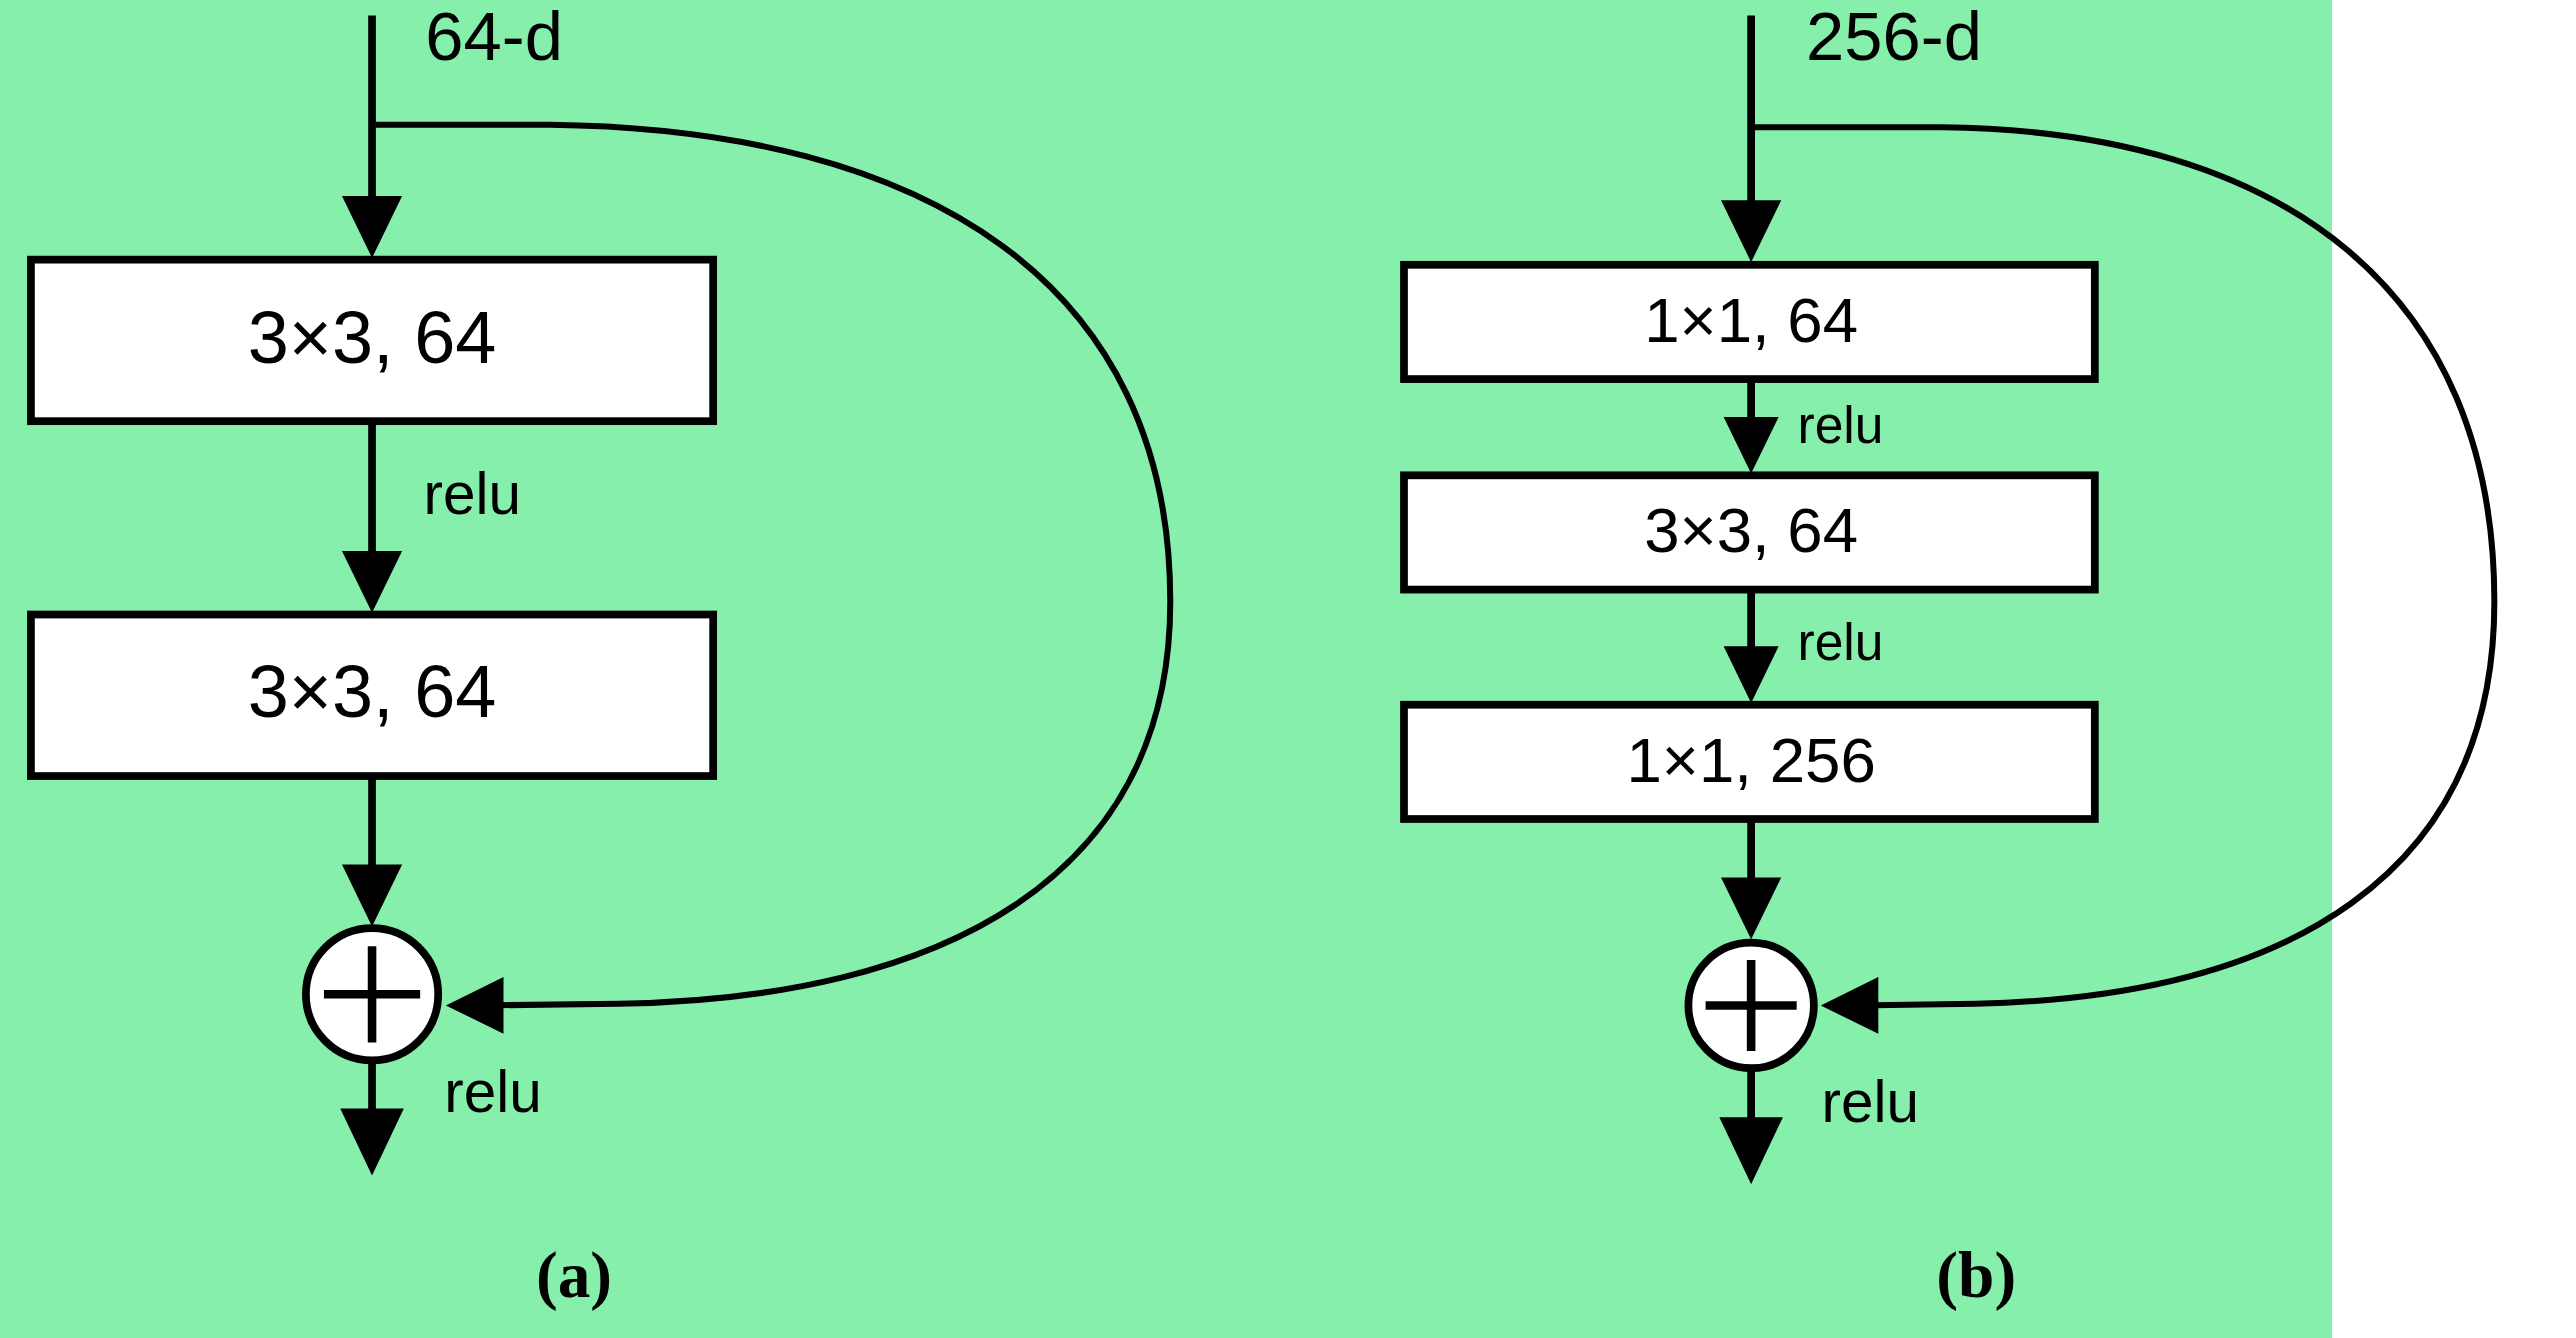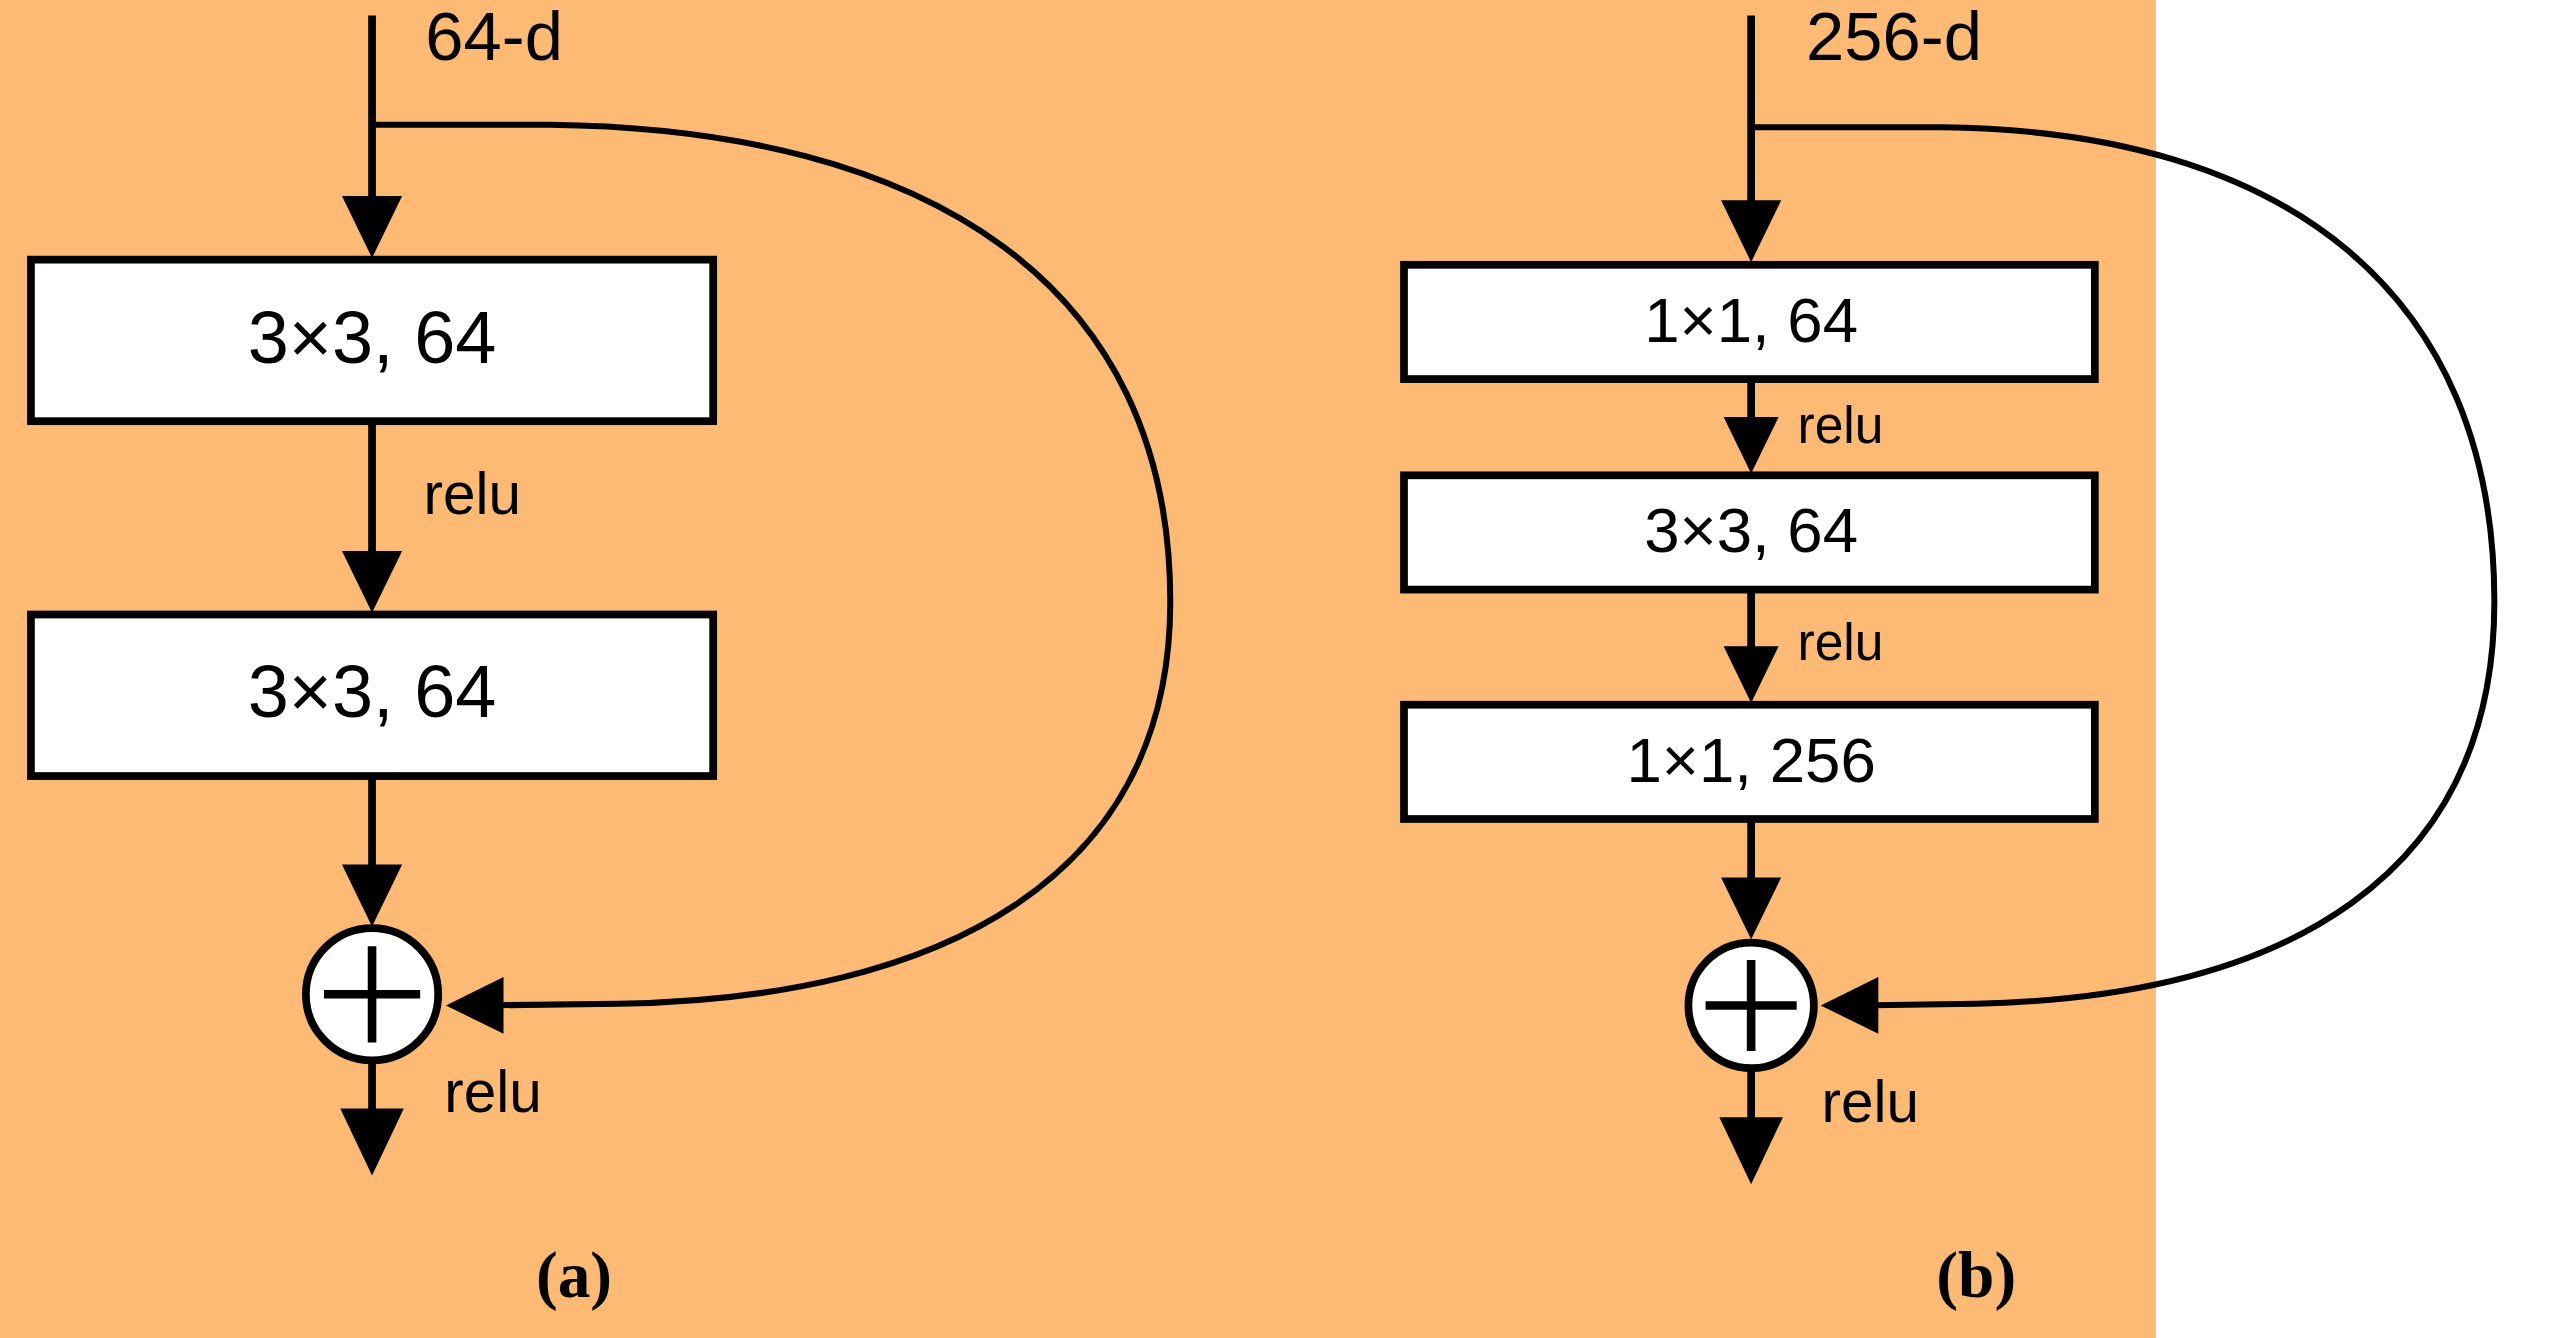--- a/index.html
+++ b/index.html
@@ -9,23 +9,23 @@
   }
   body {
     width: 2576px;
     height: 1339px;
     overflow: hidden;
     font-family: "Liberation Sans", sans-serif;
     color: #000000;
   }
   #figure-root {
     position: relative;
-    width: 2156px;
+    width: 2332px;
     height: 1339px;
-    background: #fdba74;
+    background: #86efac;
   }
   svg#diagram-svg {
     position: absolute;
     left: 0;
     top: 0;
     width: 2576px;
     height: 1339px;
     display: block;
   }
   .blk-rect {

